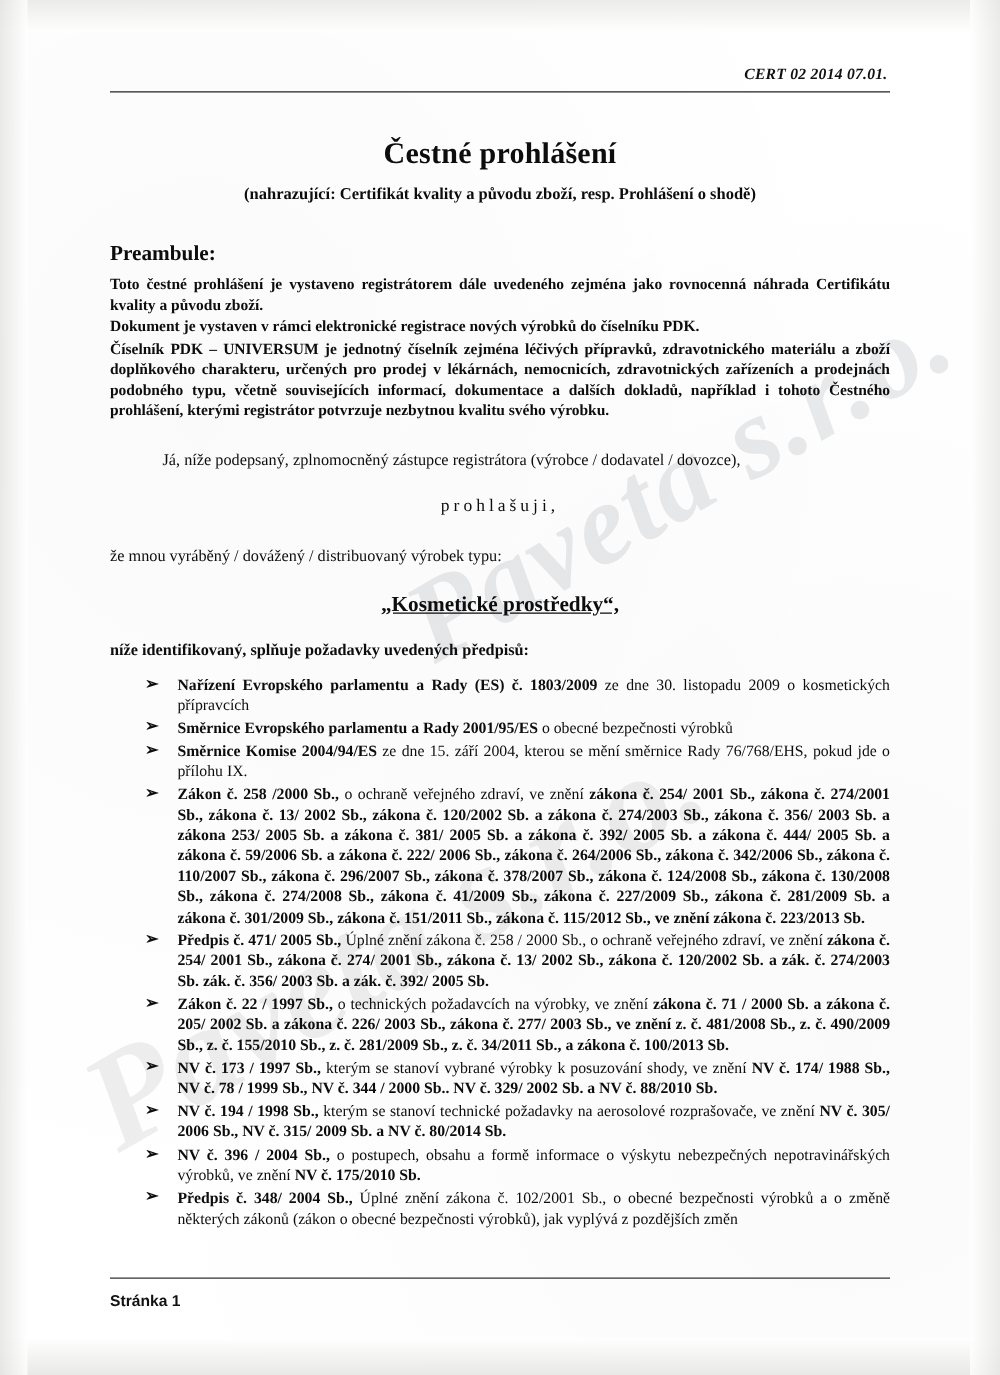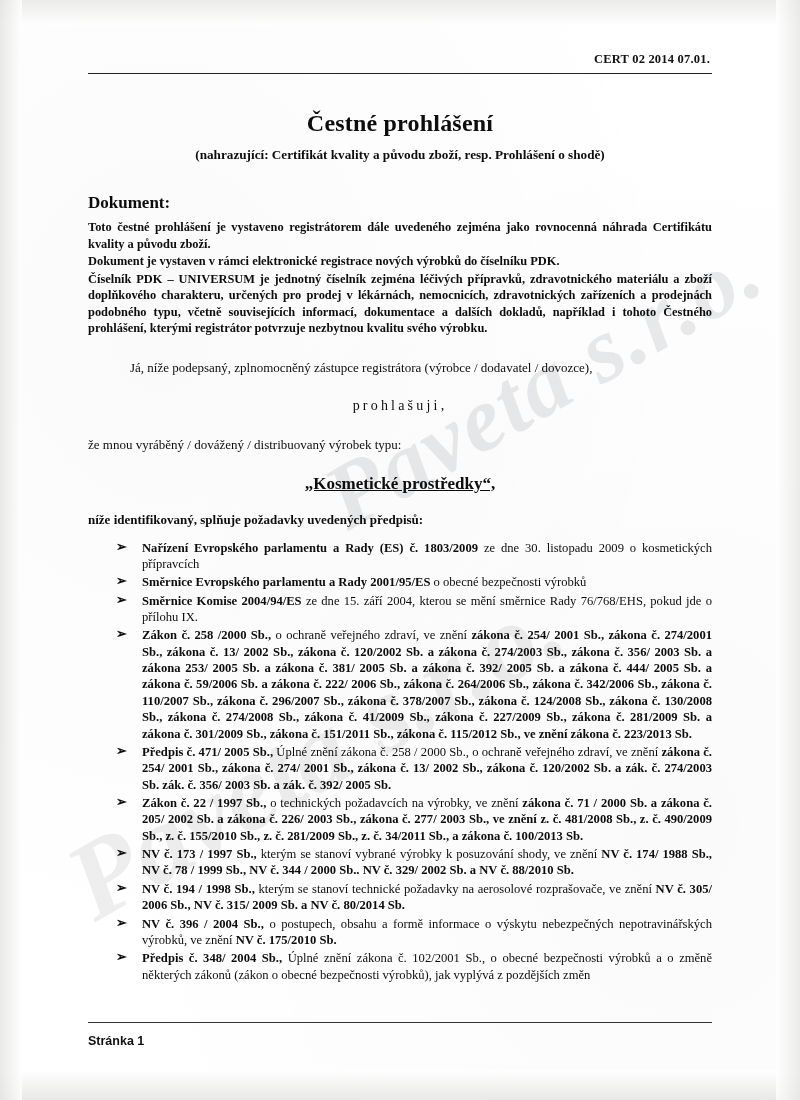--- a/index.html
+++ b/index.html
@@ -54,20 +54,21 @@
     position: absolute;
     left: 88px;
     top: 52px;
     width: 624px;
     color: #0d0d0d;
   }
 
   .doc-code {
     text-align: right;
     font-family: "Liberation Serif", serif;
+    font-style: italic;
     font-weight: bold;
     font-size: 12.5px;
     letter-spacing: .2px;
     color: #111;
     padding-right: 2px;
   }
   .rule-top {
     margin-top: 6px;
     border-top: 1.6px solid #222;
     width: 100%;
@@ -222,21 +223,21 @@
   <div class="speck" style="left:330px; top:980px; width:2px; height:2px;"></div>
 
   <div class="content">
 
     <div class="doc-code">CERT 02 2014 07.01.</div>
     <div class="rule-top"></div>
 
     <h1 class="title">Čestné prohlášení</h1>
     <div class="subtitle">(nahrazující: Certifikát kvality a původu zboží, resp. Prohlášení o shodě)</div>
 
-    <h2 class="preamble-heading">Dokument:</h2>
+    <h2 class="preamble-heading">Preambule:</h2>
     <div class="preamble">
       <p>Toto čestné prohlášení je vystaveno registrátorem dále uvedeného zejména jako rovnocenná náhrada Certifikátu kvality a původu zboží.</p>
       <p>Dokument je vystaven v rámci elektronické registrace nových výrobků do číselníku PDK.</p>
       <p>Číselník PDK – UNIVERSUM je jednotný číselník zejména léčivých přípravků, zdravotnického materiálu a zboží doplňkového charakteru, určených pro prodej v lékárnách, nemocnicích, zdravotnických zařízeních a prodejnách podobného typu, včetně souvisejících informací, dokumentace a dalších dokladů, například i tohoto Čestného prohlášení, kterými registrátor potvrzuje nezbytnou kvalitu svého výrobku.</p>
     </div>
 
     <div class="para-indent">Já, níže podepsaný, zplnomocněný zástupce registrátora (výrobce / dodavatel / dovozce),</div>
 
     <div class="declare">prohlašuji,</div>
 

